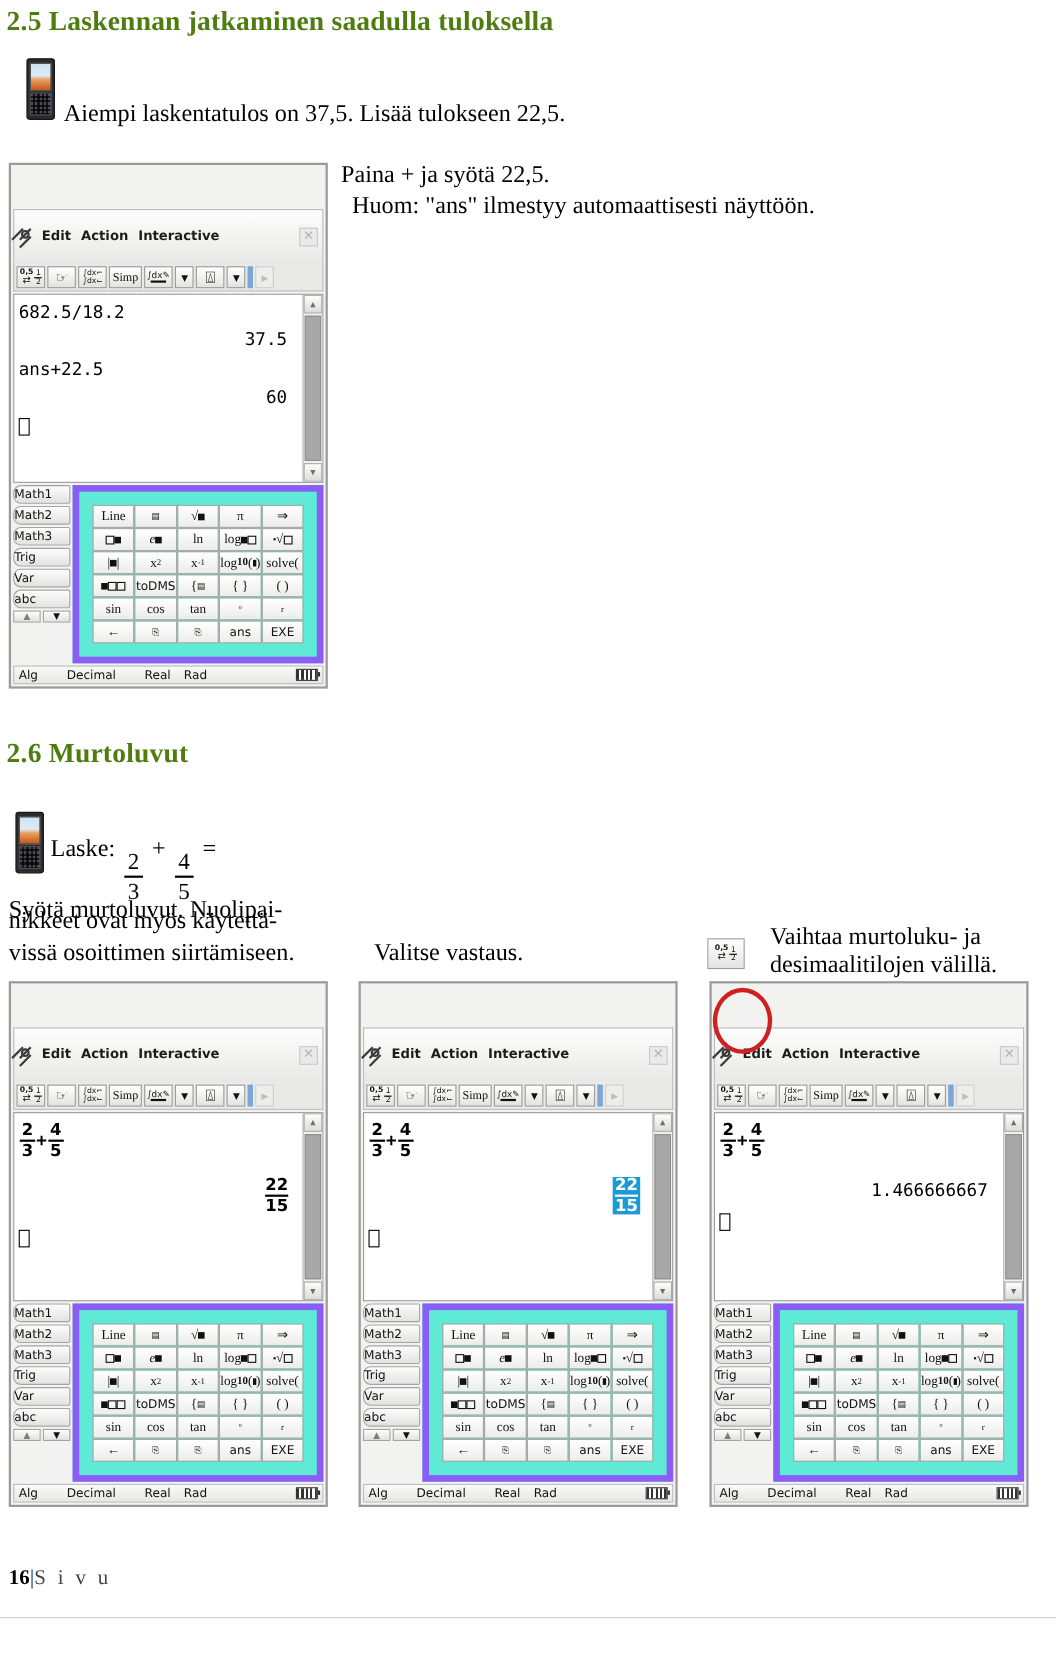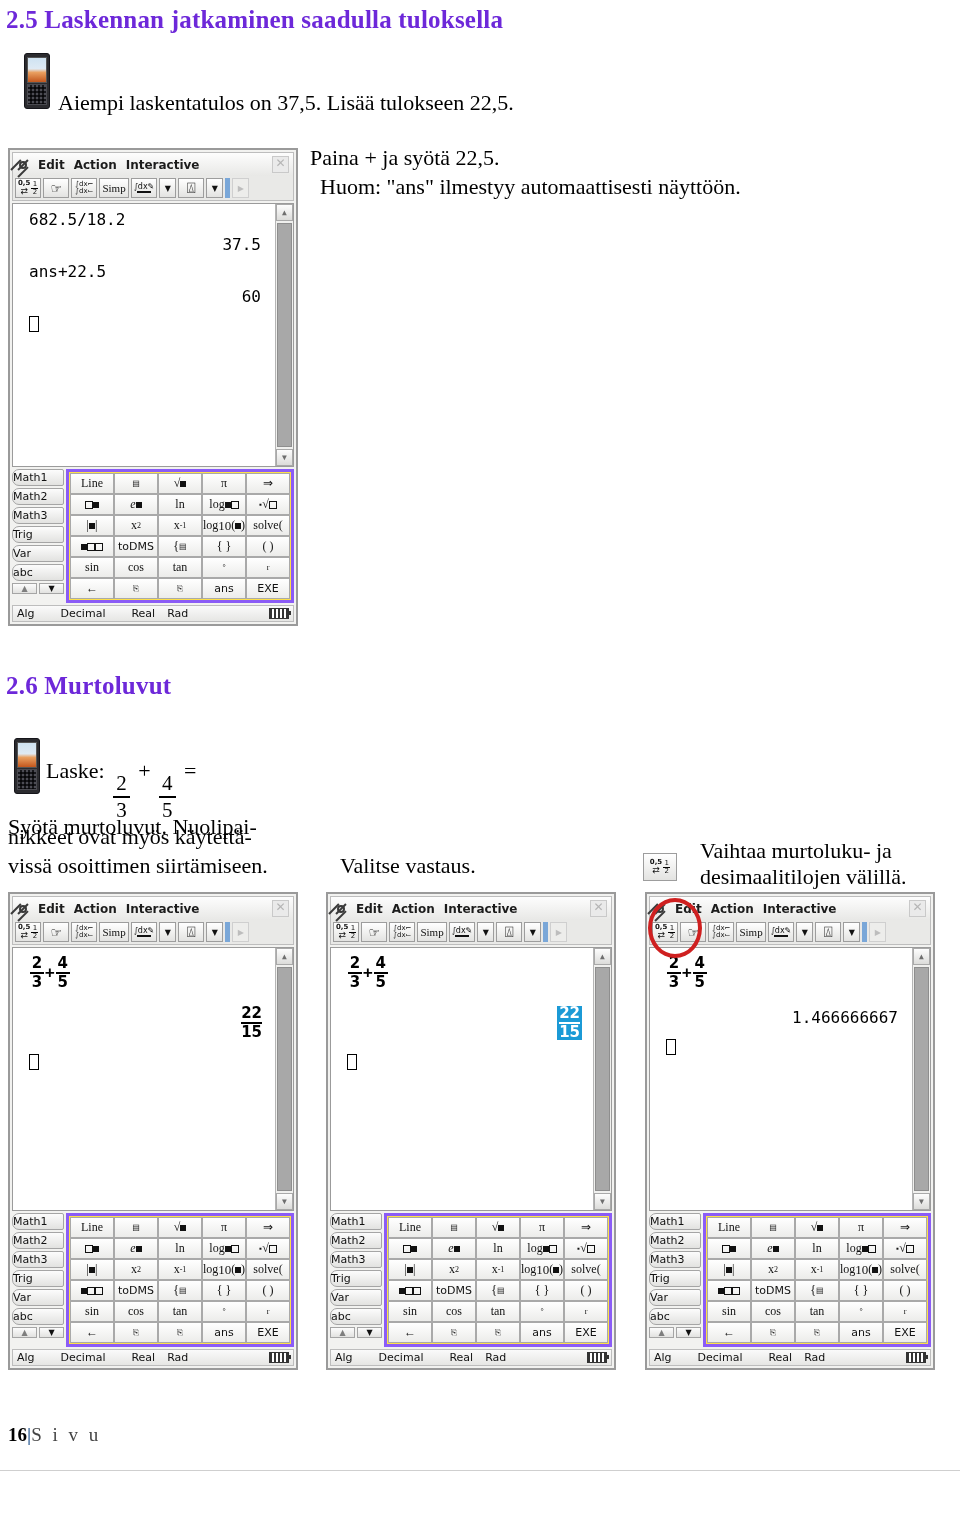--- a/index.html
+++ b/index.html
@@ -4,21 +4,21 @@
 <style>
   html,body{margin:0;padding:0;}
   body{
     width:960px;height:1514px;background:#ffffff;
     font-family:"Liberation Serif", serif;
     color:#000;position:relative;overflow:hidden;
   }
   
   .sec-head{
     font-family:"Liberation Serif", serif;
-    font-weight:bold;font-size:25px;color:#6d28d9;
+    font-weight:bold;font-size:25px;color:#4d7c0f;
     letter-spacing:.2px;position:absolute;
   }
   .body-text{
     font-family:"Liberation Serif", serif;
     font-size:22px;line-height:29px;color:#000;position:absolute;
   }
   
   .device-icon{
     position:absolute;width:26px;height:56px;border-radius:3px;
     background:#2b2b2f;border:1px solid #15151a;box-sizing:border-box;
@@ -46,24 +46,24 @@
   
   .calc{
     position:absolute;background:#f2f2f0;
     border:2px solid #9a9a9a;box-sizing:border-box;
     font-family:"DejaVu Sans", sans-serif;
   }
   .calc-inner{padding:2px;box-sizing:border-box;height:100%;display:flex;flex-direction:column;}
 
   
   .menubar{
-    display:flex;align-items:center;gap:9px;
+    display:flex;align-items:flex-start;gap:9px;
     background:linear-gradient(#fdfdfd,#e8e8e6);
     border:1px solid #bdbdbd;border-bottom:none;
-    padding:3px 4px;box-sizing:border-box;position:relative;
+    padding:16px 4px;box-sizing:border-box;position:relative;margin-top:38px;
   }
   .menubar .gear{width:12px;height:12px;flex:none;position:relative;}
   .menubar .gear:before{
     content:"";position:absolute;inset:2px;border-radius:50%;
     border:2px solid #3a3a3a;
   }
   .menubar .gear:after{
     content:"";position:absolute;left:5px;top:-1px;width:2px;height:14px;
     background:#3a3a3a;box-shadow:5px 5px 0 -0px #3a3a3a,-5px 5px 0 0 #3a3a3a;
     transform:rotate(45deg);transform-origin:center;
@@ -106,21 +106,21 @@
   .ic-pen .u{border-bottom:2px solid #111;width:14px;}
   .ic-tri{font-size:8px;}
   .ic-graph{font-size:15px;line-height:1;}
 
   
   .screen{
     flex:1;background:#ffffff;border:1px solid #9b9b9b;
     margin:2px 0 2px 0;position:relative;overflow:hidden;
     font-family:"DejaVu Sans Mono", monospace;
   }
-  .scr-pad{padding:6px 16px;box-sizing:border-box;height:100%;position:relative;}
+  .scr-pad{padding:6px 4px;box-sizing:border-box;height:100%;position:relative;}
   .ln{font-size:16px;color:#000;letter-spacing:0px;white-space:pre;font-family:"DejaVu Sans Mono",monospace;}
   .ln.right{text-align:right;padding-right:6px;}
   .cursor{display:inline-block;width:8px;height:14px;border:1px solid #000;}
 
   
   .cfrac{display:inline-flex;flex-direction:column;align-items:center;line-height:1;
          vertical-align:middle;margin:0 1px;font-family:"DejaVu Sans",sans-serif;}
   .cfrac .n{font-size:15px;font-weight:bold;}
   .cfrac .b{height:2px;background:#000;width:100%;min-width:14px;margin:1px 0;}
   .cfrac .d{font-size:15px;font-weight:bold;}
@@ -149,32 +149,32 @@
     background:linear-gradient(#fcfcfc,#e2e2e0);
     font-size:11px;text-align:left;padding:1px 0;color:#111;
     font-family:"DejaVu Sans",sans-serif;
   }
   .tabarrows{display:flex;gap:2px;}
   .tabarrows div{
     flex:1;border:1px solid #a5a5a5;background:linear-gradient(#fcfcfc,#e2e2e0);
     font-size:8px;text-align:center;color:#7e7e7e;
   }
   .tabarrows div.on{color:#111;}
-  .keys{flex:1;border:3px solid #8b5cf6;background:#fde047;padding:1px;box-sizing:border-box;}
+  .keys{flex:1;border:6px solid #8b5cf6;background:#5eead4;padding:12px;box-sizing:border-box;}
   .krow{display:flex;}
   .key{
     flex:1;border:1px solid #a9a9a9;background:linear-gradient(#ffffff,#ececea);
     height:21px;display:flex;align-items:center;justify-content:center;
     font-size:12px;color:#111;box-sizing:border-box;
     font-family:"Liberation Serif",serif;overflow:hidden;white-space:nowrap;
   }
   .key.sans{font-family:"DejaVu Sans",sans-serif;font-size:11px;}
   .key .sm{font-size:8px;}
   .key .sup{font-size:8px;vertical-align:super;}
-  .key .sub{font-size:13px;vertical-align:sub;}
+  .key .sub{font-size:10px;vertical-align:sub;font-weight:bold;}
   .blk{display:inline-block;width:6px;height:6px;background:#111;}
   .blkw{display:inline-block;width:6px;height:6px;border:1px solid #111;}
 
   
   .status{
     display:flex;align-items:center;border:1px solid #bdbdbd;
     background:linear-gradient(#fafafa,#e6e6e4);padding:1px 4px;box-sizing:border-box;
     font-size:11px;color:#111;font-family:"DejaVu Sans",sans-serif;
   }
   .status span{white-space:nowrap;}

